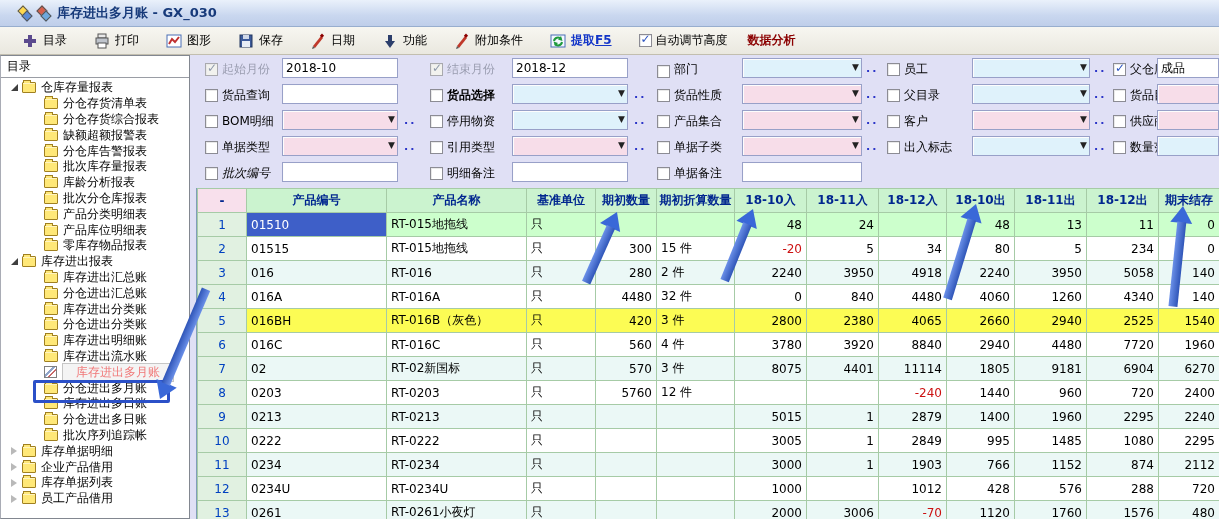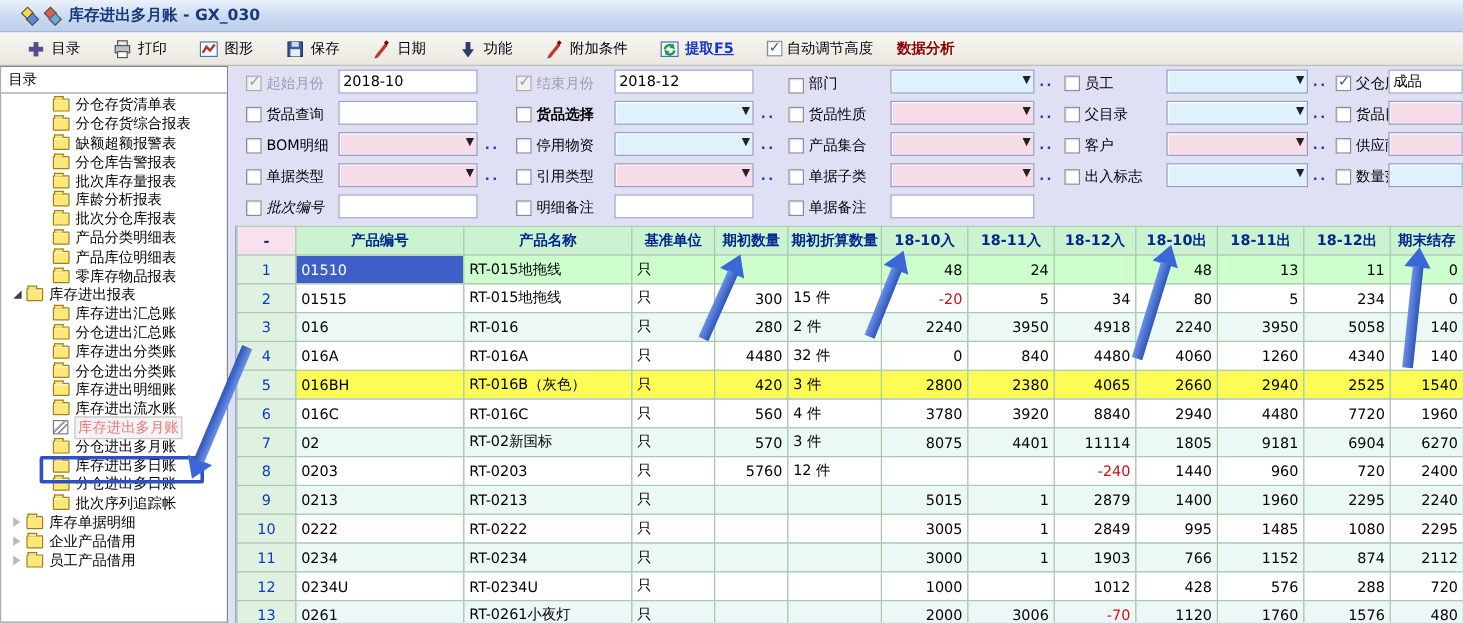--- a/index.html
+++ b/index.html
@@ -53,21 +53,21 @@
   .titem .ind0{ width:10px; }
   .tri-open{ width:0; height:0; border-left:7px solid transparent; border-bottom:7px solid #3F3F3F; margin-right:4px; }
   .tri-closed{ width:0; height:0; border-top:4px solid transparent; border-bottom:4px solid transparent; border-left:6px solid #B9B9B9; margin-right:5px; }
   .folder{ width:14px; height:11px; background:#FFE878; border:1px solid #A08020; border-radius:1px;
            position:relative; margin-right:5px; box-shadow:inset 0 1px 0 #FFF4BF; flex:0 0 auto;}
   .folder::before{ content:""; position:absolute; top:-3px; left:0px; width:6px; height:2px;
                    background:#FFE878; border:1px solid #A08020; border-bottom:none; }
   .ricon{ width:13px; height:12px; background:linear-gradient(135deg,#fff 35%,#8FA3C8 35% 48%,#fff 48%,#fff 60%,#C86868 60% 70%,#fff 70%);
           border:1px solid #808080; margin-right:5px; flex:0 0 auto; }
   .titem .lab{ font-size:12px; }
-  .titem.sel .lab{ color:#F07878; background:#F4F4F4; border:1px solid #C6C6C6; padding:0 2px; }
+  .titem.sel .lab{ color:#F07878; background:#F4F4F4; border:1px solid #C6C6C6; padding:0 13px; }
   
   .fcell{ position:absolute; display:flex; align-items:center; }
   .flabel{ margin-left:4px; white-space:nowrap; }
   .flabel.dim{ color:#9A9DB0; }
   .ffield{
     position:absolute; height:20px; border:1px solid #98A0C8;
     box-shadow:inset 1px 1px 0 #FDFDFD; background:#fff;
     display:flex; align-items:center; padding-left:3px; overflow:hidden;
   }
   .ffield.pink{ background:#F7DDE9; } .ffield.blue{ background:#DFF2FB; }
@@ -187,73 +187,79 @@
       </span>
     <span>自动调节高度</span>
   </span>
   <span id="data-analysis">数据分析</span>
 </div>
 
 <div id="sidebar">
   <div id="side-head">目录</div>
   <div id="tree">
       <div class="titem">
-        <span style="width:43px"></span>
-        <span class="folder"></span>
-        <span class="lab">分仓存货清单表</span>
-      </div>
-      <div class="titem">
-        <span style="width:43px"></span>
-        <span class="folder"></span>
-        <span class="lab">分仓存货综合报表</span>
-      </div>
-      <div class="titem">
-        <span style="width:43px"></span>
-        <span class="folder"></span>
-        <span class="lab">缺额超额报警表</span>
-      </div>
-      <div class="titem">
-        <span style="width:43px"></span>
-        <span class="folder"></span>
-        <span class="lab">分仓库告警报表</span>
-      </div>
-      <div class="titem">
-        <span style="width:43px"></span>
-        <span class="folder"></span>
-        <span class="lab">批次库存量报表</span>
-      </div>
-      <div class="titem">
-        <span style="width:43px"></span>
-        <span class="folder"></span>
-        <span class="lab">库龄分析报表</span>
-      </div>
-      <div class="titem">
-        <span style="width:43px"></span>
-        <span class="folder"></span>
-        <span class="lab">批次分仓库报表</span>
-      </div>
-      <div class="titem">
-        <span style="width:43px"></span>
-        <span class="folder"></span>
-        <span class="lab">产品分类明细表</span>
-      </div>
-      <div class="titem">
-        <span style="width:43px"></span>
-        <span class="folder"></span>
-        <span class="lab">产品库位明细表</span>
-      </div>
-      <div class="titem">
-        <span style="width:43px"></span>
-        <span class="folder"></span>
-        <span class="lab">零库存物品报表</span>
-      </div>
-      <div class="titem">
         <span class="ind0"></span>
         <span class="tri-open"></span>
         <span class="folder"></span>
+        <span class="lab">仓库存量报表</span>
+      </div>
+      <div class="titem">
+        <span style="width:43px"></span>
+        <span class="folder"></span>
+        <span class="lab">分仓存货清单表</span>
+      </div>
+      <div class="titem">
+        <span style="width:43px"></span>
+        <span class="folder"></span>
+        <span class="lab">分仓存货综合报表</span>
+      </div>
+      <div class="titem">
+        <span style="width:43px"></span>
+        <span class="folder"></span>
+        <span class="lab">缺额超额报警表</span>
+      </div>
+      <div class="titem">
+        <span style="width:43px"></span>
+        <span class="folder"></span>
+        <span class="lab">分仓库告警报表</span>
+      </div>
+      <div class="titem">
+        <span style="width:43px"></span>
+        <span class="folder"></span>
+        <span class="lab">批次库存量报表</span>
+      </div>
+      <div class="titem">
+        <span style="width:43px"></span>
+        <span class="folder"></span>
+        <span class="lab">库龄分析报表</span>
+      </div>
+      <div class="titem">
+        <span style="width:43px"></span>
+        <span class="folder"></span>
+        <span class="lab">批次分仓库报表</span>
+      </div>
+      <div class="titem">
+        <span style="width:43px"></span>
+        <span class="folder"></span>
+        <span class="lab">产品分类明细表</span>
+      </div>
+      <div class="titem">
+        <span style="width:43px"></span>
+        <span class="folder"></span>
+        <span class="lab">产品库位明细表</span>
+      </div>
+      <div class="titem">
+        <span style="width:43px"></span>
+        <span class="folder"></span>
+        <span class="lab">零库存物品报表</span>
+      </div>
+      <div class="titem">
+        <span class="ind0"></span>
+        <span class="tri-open"></span>
+        <span class="folder"></span>
         <span class="lab">库存进出报表</span>
       </div>
       <div class="titem">
         <span style="width:43px"></span>
         <span class="folder"></span>
         <span class="lab">库存进出汇总账</span>
       </div>
       <div class="titem">
         <span style="width:43px"></span>
         <span class="folder"></span>
@@ -308,20 +314,26 @@
         <span class="ind0"></span>
         <span class="tri-closed"></span>
         <span class="folder"></span>
         <span class="lab">库存单据明细</span>
       </div>
       <div class="titem">
         <span class="ind0"></span>
         <span class="tri-closed"></span>
         <span class="folder"></span>
         <span class="lab">企业产品借用</span>
+      </div>
+      <div class="titem">
+        <span class="ind0"></span>
+        <span class="tri-closed"></span>
+        <span class="folder"></span>
+        <span class="lab">库存单据列表</span>
       </div>
       <div class="titem">
         <span class="ind0"></span>
         <span class="tri-closed"></span>
         <span class="folder"></span>
         <span class="lab">员工产品借用</span>
       </div>
     </div>
 </div>
 

